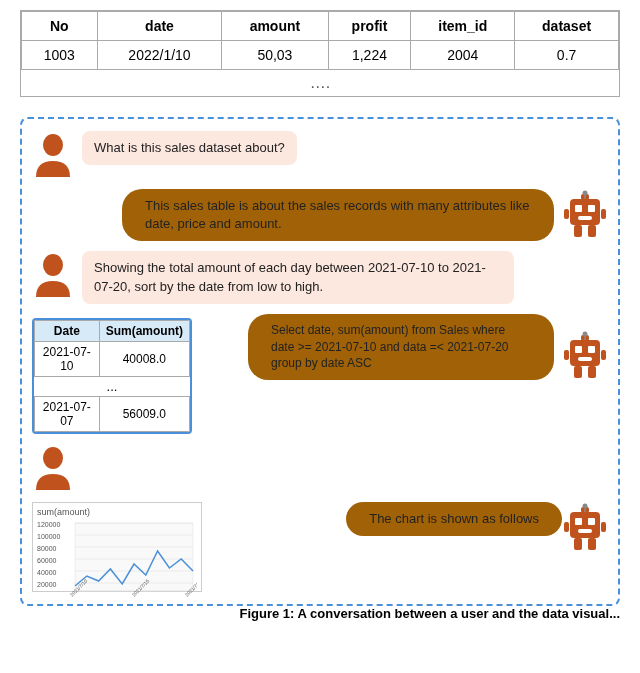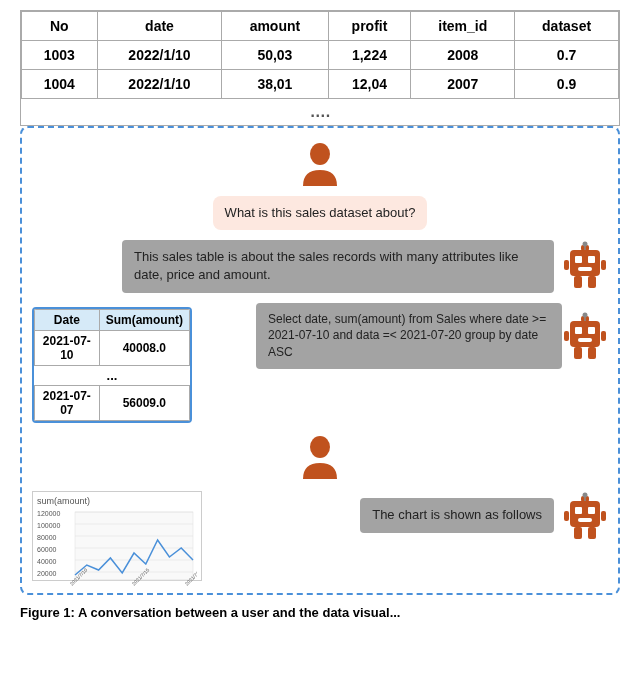--- a/index.html
+++ b/index.html
@@ -7,32 +7,31 @@
       font-family: Arial, sans-serif;
       background: #fff;
       width: 640px;
       min-height: 673px;
       padding: 10px 20px 10px 20px;
     }
 
     
     .table-section {
       border: 1px solid #aaa;
-      margin-bottom: 0;
+      margin-bottom: 20px;
     }
     table {
       width: 100%;
       border-collapse: collapse;
       font-size: 14px;
     }
     table th, table td {
       border: 1px solid #aaa;
       padding: 6px 8px;
       text-align: center;
-      font-weight: bold;
     }
     table th {
       background: #fff;
       font-weight: bold;
     }
     .ellipsis-row td {
       border: none;
       text-align: center;
       padding: 4px;
       color: #555;
@@ -49,22 +48,20 @@
       flex-direction: column;
       gap: 10px;
     }
 
     .chat-row {
       display: flex;
       align-items: flex-start;
       gap: 8px;
     }
     .chat-row.user {
-      flex-direction: column;
-      align-items: center;
     }
     .chat-row.bot {
       flex-direction: row-reverse;
       align-items: flex-start;
     }
 
     
     .avatar-user {
       width: 42px;
       height: 48px;
@@ -80,23 +77,23 @@
     .bubble-user {
       background: #fde8e0;
       border-radius: 8px;
       padding: 8px 12px;
       font-size: 13px;
       color: #222;
       max-width: 75%;
       line-height: 1.4;
     }
     .bubble-bot {
-      background: #a3a3a3;
-      border-radius: 4px;
-      padding: 8px 12px;
+      background: #a16207;
+      border-radius: 20px;
+      padding: 8px 23px;
       font-size: 13px;
       color: #222;
       max-width: 75%;
       line-height: 1.4;
     }
 
     
     .mini-table-wrapper {
       border: 2px solid #4a90d9;
       border-radius: 4px;
@@ -149,24 +146,23 @@
       flex-shrink: 0;
     }
     .chart-title {
       font-size: 9px;
       color: #555;
       margin-bottom: 2px;
     }
 
     
     .figure-caption {
-      text-align: left;
+      text-align: right;
       font-size: 13px;
       font-weight: bold;
-      margin-top: 10px;
       color: #000;
     }
 
     svg text { font-family: Arial, sans-serif; }
   </style>
 </head>
 <body>
 
 <div class="table-section">
   <table>
@@ -179,30 +175,22 @@
         <th>item_id</th>
         <th>dataset</th>
       </tr>
     </thead>
     <tbody>
       <tr>
         <td>1003</td>
         <td>2022/1/10</td>
         <td>50,03</td>
         <td>1,224</td>
-        <td>2008</td>
+        <td>2004</td>
         <td>0.7</td>
-      </tr>
-      <tr>
-        <td>1004</td>
-        <td>2022/1/10</td>
-        <td>38,01</td>
-        <td>12,04</td>
-        <td>2007</td>
-        <td>0.9</td>
       </tr>
       <tr class="ellipsis-row">
         <td colspan="6">….</td>
       </tr>
     </tbody>
   </table>
 </div>
 
 <div class="chat-section">
 
@@ -234,20 +222,31 @@
         <rect x="39" y="20" width="5" height="10" rx="2" fill="#c0521e"></rect>
         <rect x="12" y="36" width="8" height="12" rx="2" fill="#c0521e"></rect>
         <rect x="26" y="36" width="8" height="12" rx="2" fill="#c0521e"></rect>
       </svg>
     </div>
     <div class="bubble-bot">
       <span>This sales table is about the sales records with many attributes like date, price and amount.</span>
     </div>
   </div>
 
+  <div class="chat-row user">
+    <div class="avatar-user">
+      <svg width="42" height="48" viewBox="0 0 42 48" xmlns="http://www.w3.org/2000/svg">
+        <ellipse cx="21" cy="14" rx="10" ry="11" fill="#c0521e"></ellipse>
+        <path d="M4 46 Q4 30 21 30 Q38 30 38 46" fill="#c0521e"></path>
+      </svg>
+    </div>
+    <div class="bubble-user">
+      <span>Showing the total amount of each day between 2021-07-10 to 2021-07-20, sort by the date from low to high.</span>
+    </div>
+  </div>
 
   <div class="mixed-row">
 
     <div class="mini-table-wrapper">
       <table>
         <thead>
           <tr>
             <th>Date</th>
             <th>Sum(amount)</th>
           </tr>
@@ -261,21 +260,21 @@
             <td colspan="2">...</td>
           </tr>
           <tr>
             <td>2021-07-07</td>
             <td>56009.0</td>
           </tr>
         </tbody>
       </table>
     </div>
 
-    <div style="display:flex;flex-direction:row-reverse;align-items:center;gap:0;flex:1;">
+    <div style="display:flex;flex-direction:row-reverse;align-items:flex-end;gap:8px;flex:1;">
       <div class="avatar-bot">
         <svg width="46" height="50" viewBox="0 0 46 50" xmlns="http://www.w3.org/2000/svg">
           <rect x="8" y="10" width="30" height="26" rx="4" fill="#c0521e"></rect>
           <rect x="13" y="16" width="7" height="7" rx="1" fill="#fff"></rect>
           <rect x="26" y="16" width="7" height="7" rx="1" fill="#fff"></rect>
           <rect x="16" y="27" width="14" height="4" rx="2" fill="#fff"></rect>
           <rect x="19" y="5" width="8" height="6" rx="2" fill="#c0521e"></rect>
           <line x1="23" y1="5" x2="23" y2="10" stroke="#888" stroke-width="1.5"></line>
           <circle cx="23" cy="4" r="2.5" fill="#888"></circle>
           <rect x="2" y="20" width="5" height="10" rx="2" fill="#c0521e"></rect>
@@ -323,21 +322,21 @@
         <line x1="38" y1="72" x2="156" y2="72" stroke="#ddd" stroke-width="0.5"></line>
 
         <polyline points="38,67 49.8,57 61.6,62 73.4,50 85.2,65 97,45 108.8,56 120.6,32 132.4,49 144.2,40 156,52" fill="none" stroke="#4a90d9" stroke-width="1.5"></polyline>
 
         <text x="35" y="78" font-size="5" fill="#555" transform="rotate(-45 35 78)">2021/7/10</text>
         <text x="97" y="78" font-size="5" fill="#555" transform="rotate(-45 97 78)">2021/7/15</text>
         <text x="150" y="78" font-size="5" fill="#555" transform="rotate(-45 150 78)">2021/7/20</text>
       </svg>
     </div>
 
-    <div style="display:flex;flex-direction:row-reverse;align-items:center;gap:8px;flex:1;">
+    <div style="display:flex;flex-direction:row-reverse;align-items:flex-start;flex:1;">
       <div class="avatar-bot">
         <svg width="46" height="50" viewBox="0 0 46 50" xmlns="http://www.w3.org/2000/svg">
           <rect x="8" y="10" width="30" height="26" rx="4" fill="#c0521e"></rect>
           <rect x="13" y="16" width="7" height="7" rx="1" fill="#fff"></rect>
           <rect x="26" y="16" width="7" height="7" rx="1" fill="#fff"></rect>
           <rect x="16" y="27" width="14" height="4" rx="2" fill="#fff"></rect>
           <rect x="19" y="5" width="8" height="6" rx="2" fill="#c0521e"></rect>
           <line x1="23" y1="5" x2="23" y2="10" stroke="#888" stroke-width="1.5"></line>
           <circle cx="23" cy="4" r="2.5" fill="#888"></circle>
           <rect x="2" y="20" width="5" height="10" rx="2" fill="#c0521e"></rect>

